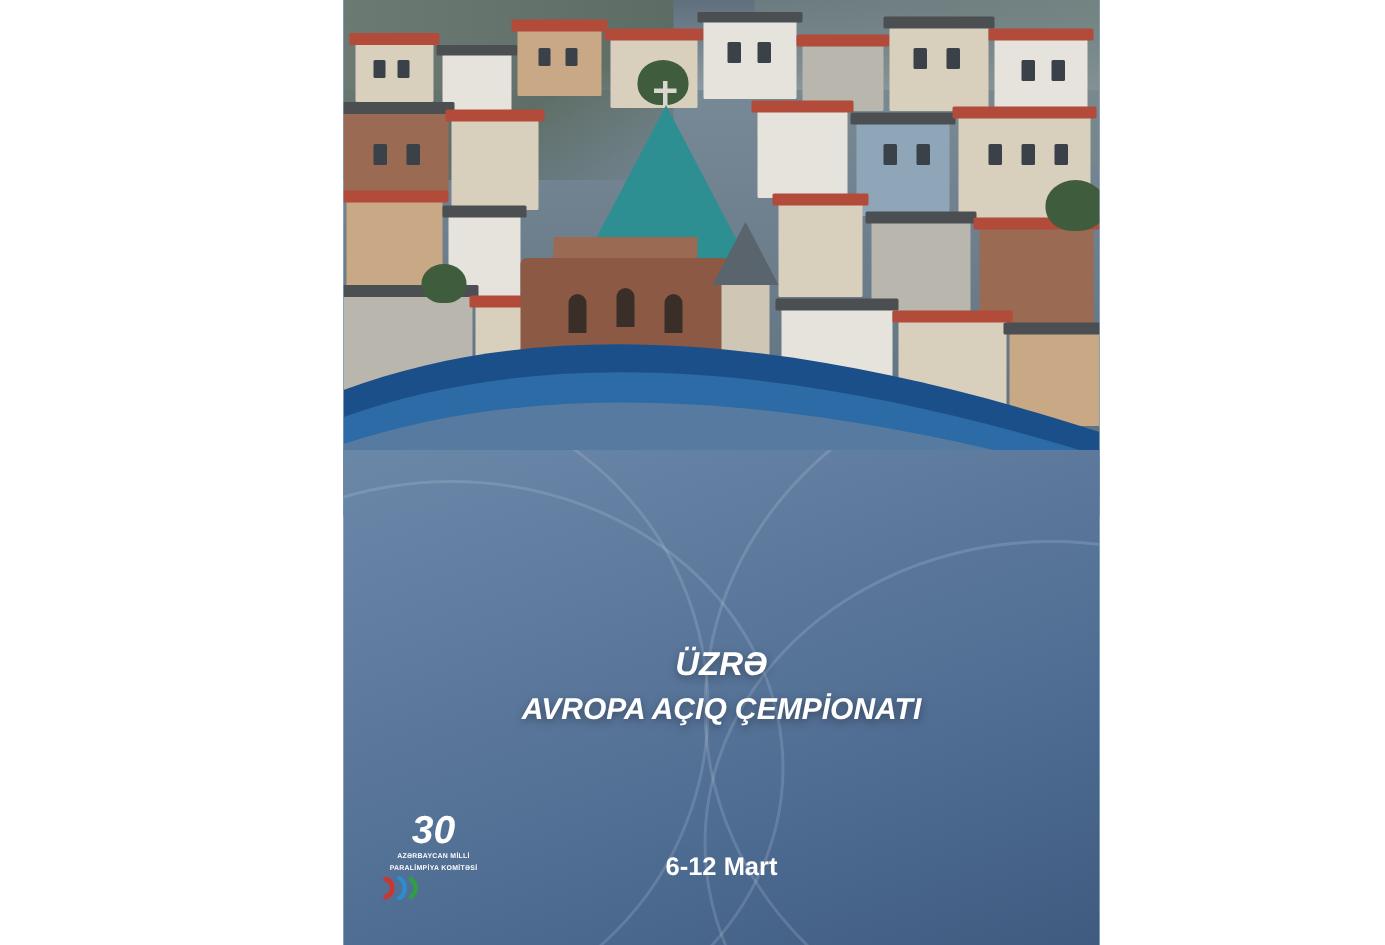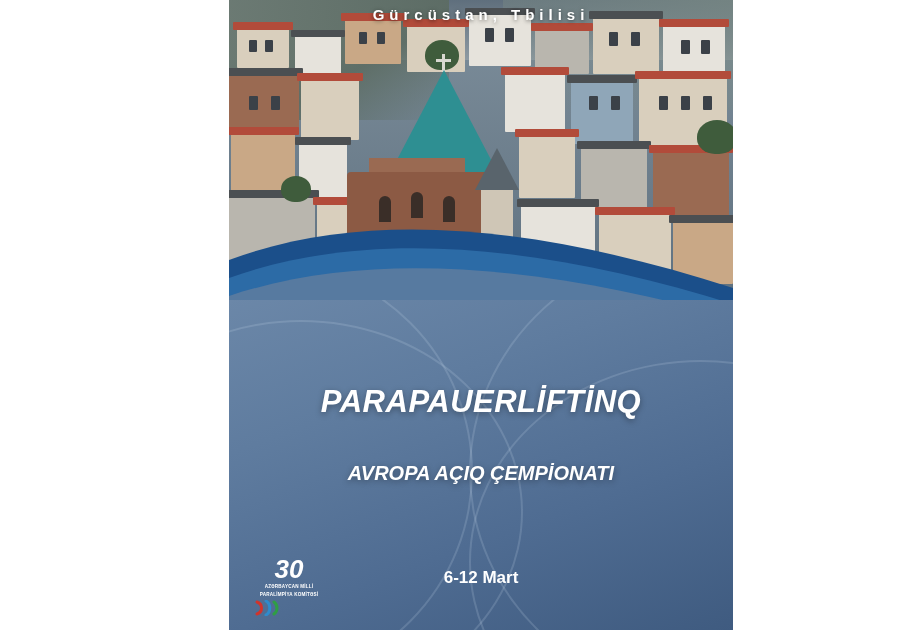--- a/index.html
+++ b/index.html
@@ -224,21 +224,20 @@
   }
   
   .npc-logo {
     position: absolute;
     left: 20px;
     top: 540px;
     width: 80px;
     height: 70px;
     color: #ffffff;
     text-align: center;
-    margin-top: 16px;
   }
   .npc-30 {
     font-size: 26px;
     font-weight: 700;
     font-style: italic;
     line-height: 26px;
   }
   .npc-text {
     font-size: 4.6px;
     line-height: 6px;
@@ -379,37 +378,36 @@
       <div class="church-cross"></div>
       <div class="church-dome"></div>
       <div class="church-drum"></div>
       <div class="church-body"></div>
       <div class="church-win" style="left:150px; top:196px;"></div>
       <div class="church-win" style="left:182px; top:192px;"></div>
       <div class="church-win" style="left:214px; top:196px;"></div>
       <div class="tower-roof"></div>
       <div class="tower-body"></div>
 
-      <div class="loc">Gürcüstan, Tbilisi</div>
     </div>
 
     <svg class="swoosh" viewBox="0 0 504 130" preserveAspectRatio="none">
       <path d="M0,46 C150,-10 330,18 504,74 L504,130 L0,130 Z" fill="#1b4f8a"></path>
       <path d="M0,64 C150,10 330,36 504,90 L504,130 L0,130 Z" fill="#2f6ea8" opacity=".9"></path>
       <path d="M0,82 C150,32 330,56 504,104 L504,130 L0,130 Z" fill="#5f7c9f" opacity=".85"></path>
     </svg>
 
     <div class="lower">
       <div class="lower-swirl" style="left:-180px; top:-40px; width:420px; height:420px;"></div>
       <div class="lower-swirl" style="left:-150px; top:20px;  width:440px; height:380px;"></div>
       <div class="lower-swirl" style="right:-200px; top:60px; width:460px; height:400px;"></div>
       <div class="lower-swirl" style="right:-240px; top:-60px; width:500px; height:460px;"></div>
     </div>
 
-    <div class="title1">PARAPAUERLİFTİNQ</div>
+    <div class="title2">ÜZRƏ</div>
     <div class="title3">AVROPA AÇIQ ÇEMPİONATI</div>
     <div class="dates">6-12 Mart</div>
 
     <div class="npc-logo">
       <svg class="agitos" viewBox="0 0 26 16">
         <path d="M4,2 C10,4 10,12 4,14" stroke="#d0342c" stroke-width="3" fill="none" stroke-linecap="round"></path>
         <path d="M13,1 C18,4 18,12 13,15" stroke="#2e8bcc" stroke-width="3" fill="none" stroke-linecap="round"></path>
         <path d="M21,2 C25,5 25,11 21,14" stroke="#2f9e44" stroke-width="3" fill="none" stroke-linecap="round"></path>
       </svg>
       <div class="npc-30">30</div>

